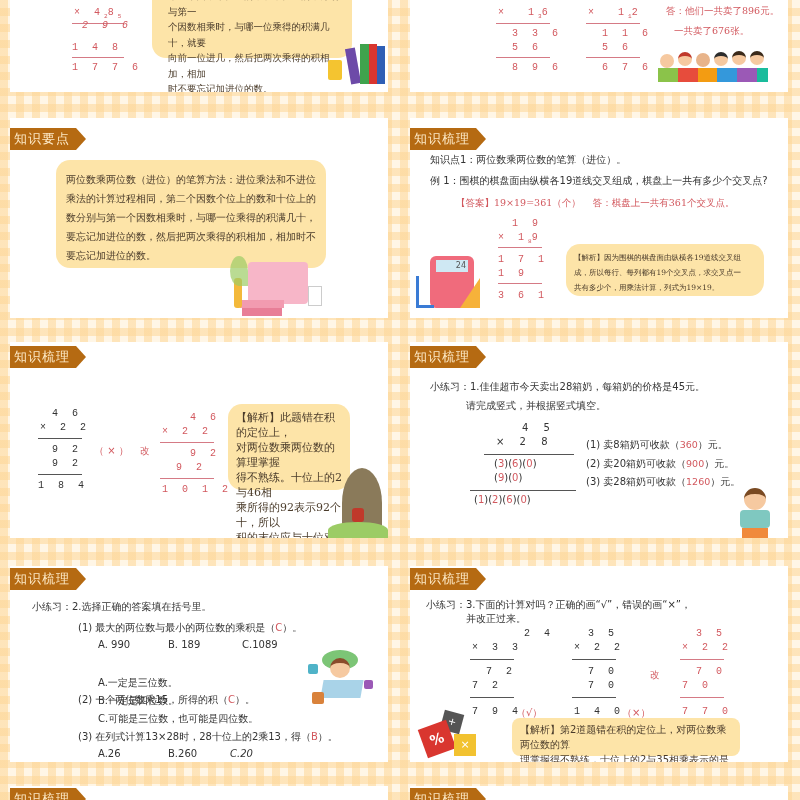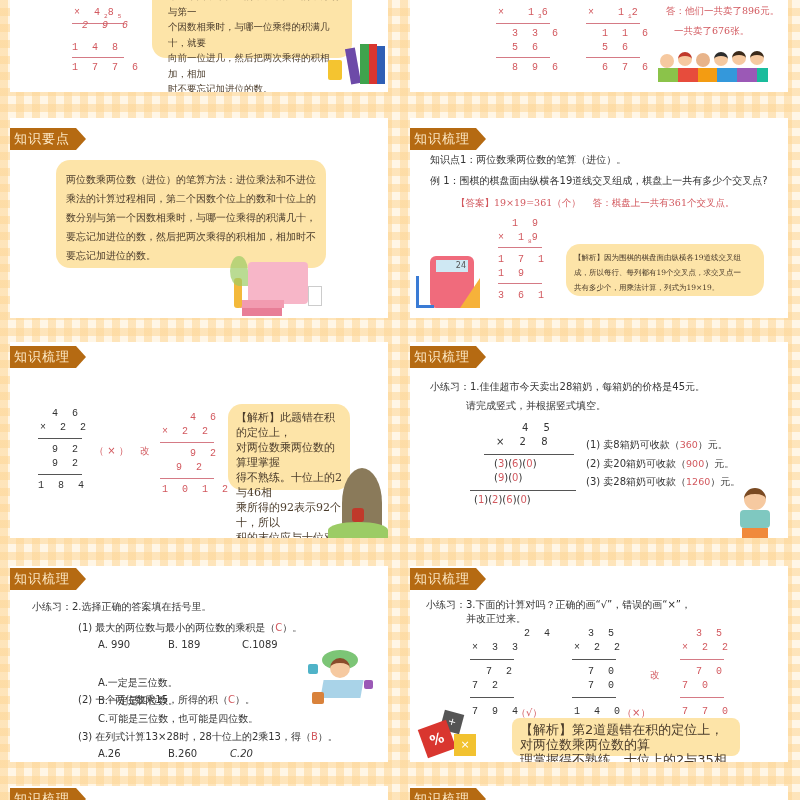--- a/index.html
+++ b/index.html
@@ -311,21 +311,21 @@
 
   <div class="t md mono red" style="left:286px; top:62px;">3 5</div>
   <div class="t md mono red" style="left:272px; top:76px;">× 2 2</div>
   <div class="hline" style="left:270px; top:93px; width:44px;"></div>
   <div class="t md mono red" style="left:286px; top:100px;">7 0</div>
   <div class="t md mono red" style="left:272px; top:114px;">7 0</div>
   <div class="hline" style="left:270px; top:131px; width:44px;"></div>
   <div class="t md mono red" style="left:272px; top:140px;">7 7 0</div>
 
   <div class="bubble" style="left:102px; top:152px; width:228px; height:38px; padding:4px 8px; border-radius:8px;">
-    <div style="font-size:13px; line-height:15px;">
+    <div style="font-size:10px; line-height:15px;">
       <div>【解析】第2道题错在积的定位上，对两位数乘两位数的算</div>
       <div>理掌握得不熟练，十位上的2与35相乘表示的是20个35。</div>
     </div>
   </div>
 
   <div class="deco" style="left:8px; top:144px; width:66px; height:52px;">
     <div style="position:absolute; left:24px; top:2px; width:20px; height:20px; background:#555; transform:rotate(15deg); color:#fff; font-size:10px; text-align:center; line-height:20px;">+</div>
     <div style="position:absolute; left:4px; top:14px; width:30px; height:30px; background:#d9362f; transform:rotate(-20deg); color:#fff; font-size:14px; text-align:center; line-height:30px; font-weight:bold;">%</div>
     <div style="position:absolute; left:36px; top:24px; width:22px; height:22px; background:#f2c230; color:#fff; font-size:11px; text-align:center; line-height:22px;">×</div>
   </div>

